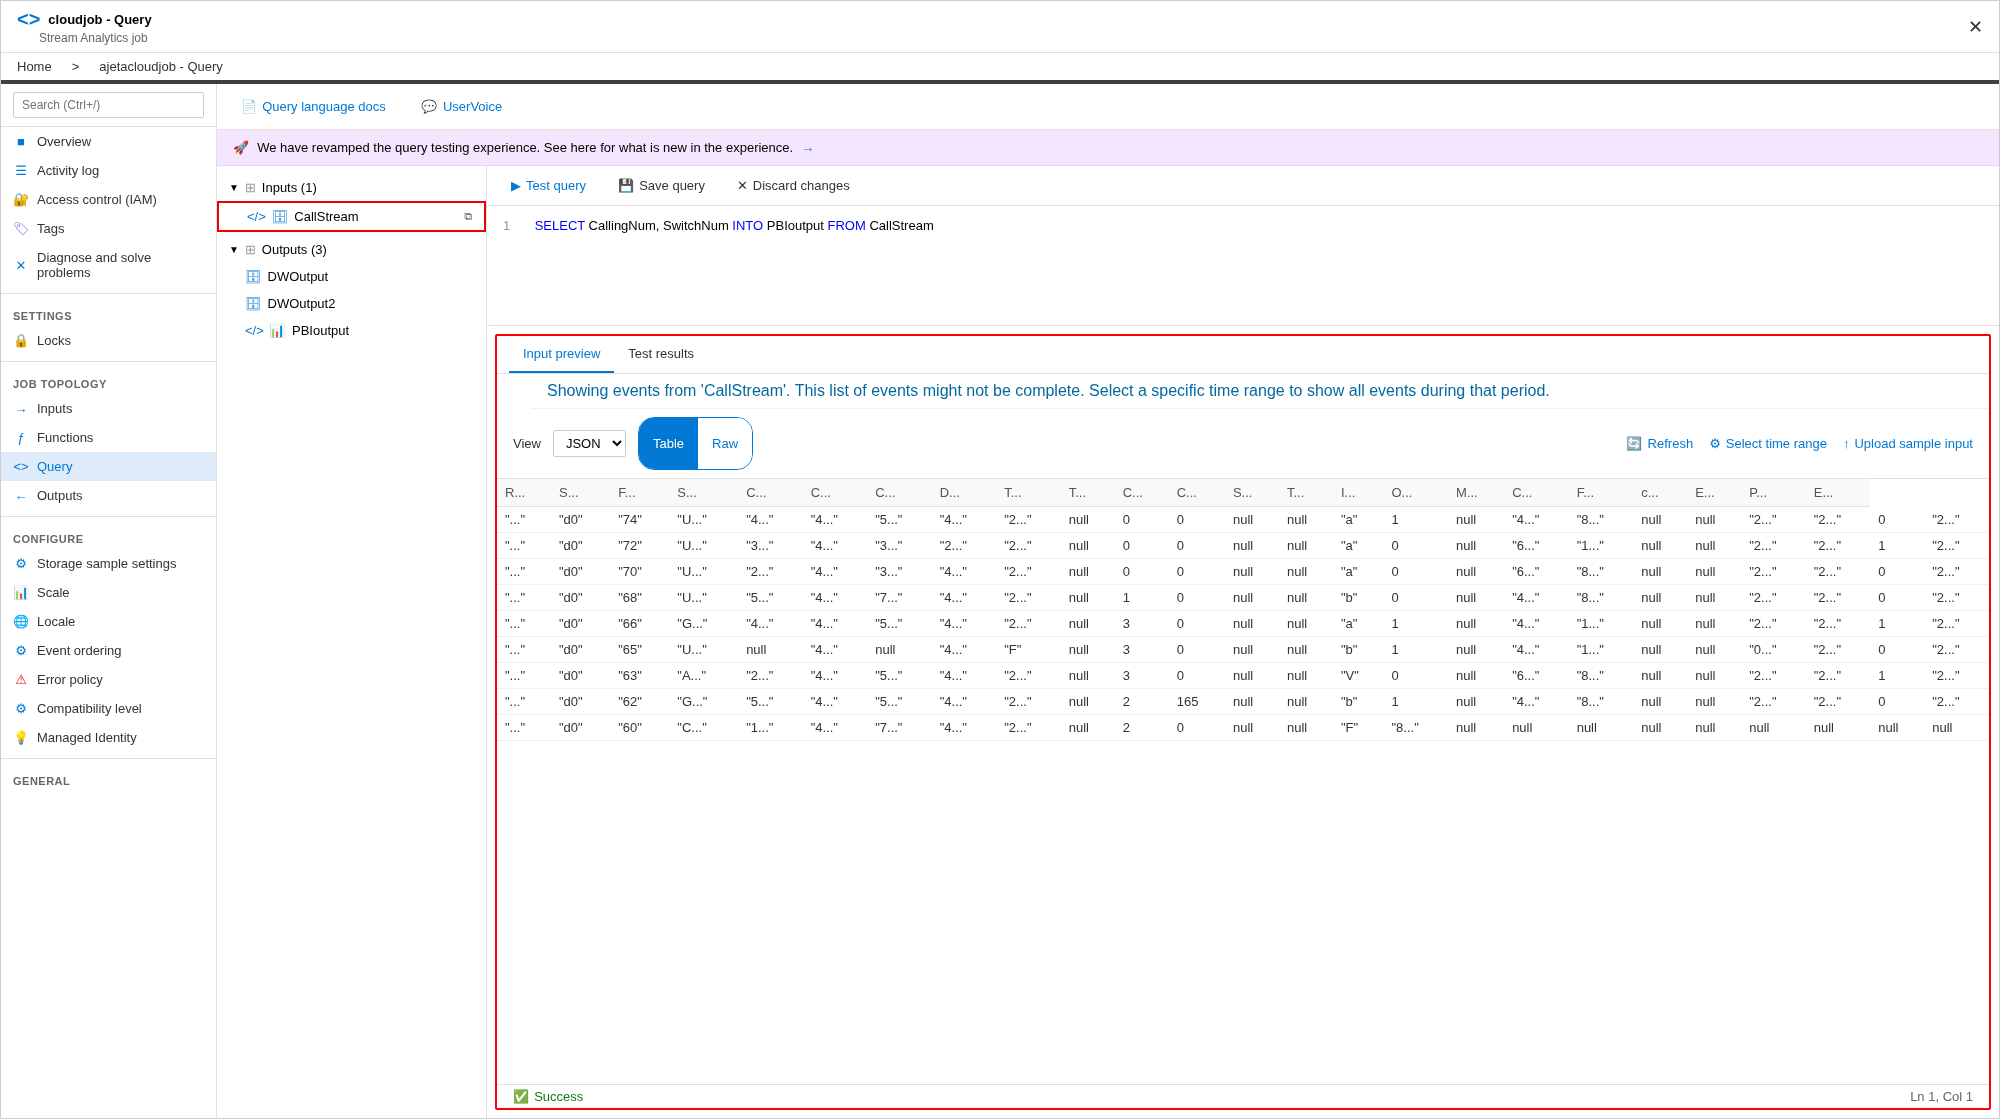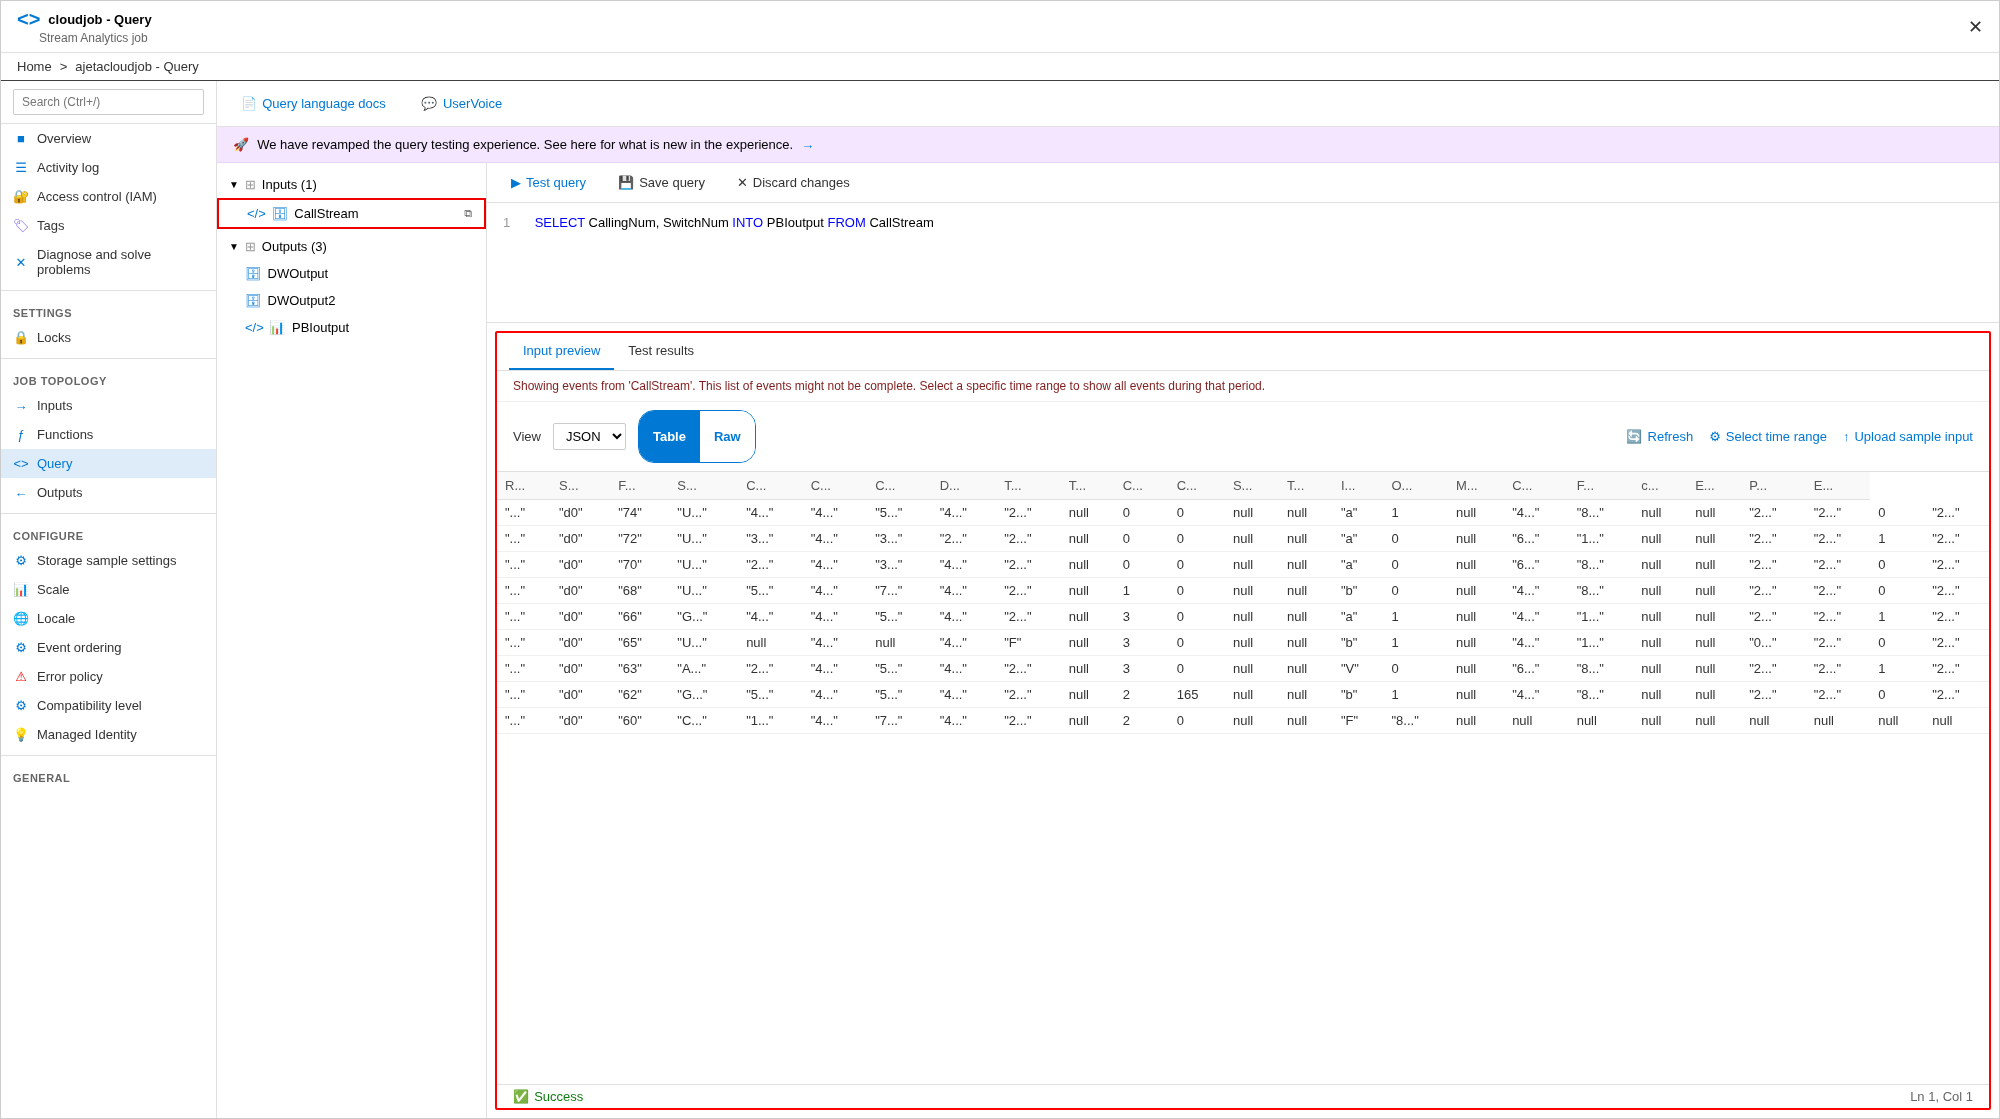--- a/index.html
+++ b/index.html
@@ -9,21 +9,21 @@
 
     
     .title-bar { background: #fff; border-bottom: 1px solid #e0e0e0; padding: 8px 16px; display: flex; align-items: center; justify-content: space-between; height: 52px; }
     .title-left { display: flex; flex-direction: column; }
     .title-icon { color: #0078d4; font-weight: bold; font-size: 20px; margin-right: 8px; }
     .title-name { font-size: 20px; font-weight: 600; display: flex; align-items: center; }
     .title-sub { font-size: 12px; color: #666; margin-left: 22px; }
     .close-btn { font-size: 18px; cursor: pointer; color: #333; background: none; border: none; }
 
     
-    .breadcrumb { padding: 6px 16px; font-size: 12px; color: #0078d4; border-bottom: 1px solid #404040; display: flex; align-items: center; gap: 8px; background: #fff; }
+    .breadcrumb { padding: 6px 16px; font-size: 12px; color: #0078d4; border-bottom: 4px solid #404040; display: flex; align-items: center; gap: 20px; background: #fff; }
     .breadcrumb span { color: #333; }
 
     
     .main-layout { display: flex; flex: 1; overflow: hidden; }
 
     
     .sidebar { width: 216px; background: #fff; border-right: 1px solid #e0e0e0; display: flex; flex-direction: column; overflow-y: auto; flex-shrink: 0; }
     .sidebar-search { padding: 8px 12px; border-bottom: 1px solid #e0e0e0; }
     .sidebar-search input { width: 100%; border: 1px solid #ccc; padding: 5px 8px; font-size: 12px; border-radius: 2px; }
     .sidebar-section-label { font-size: 11px; font-weight: 600; color: #666; padding: 10px 12px 4px; text-transform: uppercase; letter-spacing: 0.5px; }
@@ -66,27 +66,27 @@
     .editor-code { flex: 0 0 120px; padding: 12px 16px; background: #fff; font-family: 'Courier New', monospace; font-size: 14px; border-bottom: 1px solid #e0e0e0; overflow: auto; }
     .line-num { color: #999; margin-right: 16px; user-select: none; }
     .kw { color: #0000ff; }
 
     
     .results-panel { border: 2px solid red; margin: 8px; border-radius: 2px; flex: 1; display: flex; flex-direction: column; overflow: hidden; background: #fff; }
     .results-tabs { display: flex; border-bottom: 1px solid #e0e0e0; padding: 0 12px; background: #fff; }
     .results-tab { padding: 10px 14px; cursor: pointer; font-size: 13px; border-bottom: 2px solid transparent; color: #333; }
     .results-tab.active { border-bottom: 2px solid #0078d4; color: #0078d4; }
 
-    .results-info { padding: 8px 16px; font-size: 12px; color: #7f1d1d; border-bottom: 1px solid #f0f0f0; }
+    .results-info { padding: 8px 16px; font-size: 16px; color: #0369a1; border-bottom: 1px solid #f0f0f0; margin-left: 34px; }
 
     .results-controls { display: flex; align-items: center; gap: 12px; padding: 8px 16px; border-bottom: 1px solid #e0e0e0; }
     .view-label { font-size: 13px; color: #333; }
     .view-select { border: 1px solid #ccc; padding: 4px 8px; font-size: 13px; border-radius: 2px; background: #fff; }
     .toggle-group { display: flex; border: 1px solid #0078d4; border-radius: 16px; overflow: hidden; }
-    .toggle-btn { padding: 18px 14px; cursor: pointer; font-size: 13px; border: none; background: #fff; color: #0078d4; font-weight: bold; }
+    .toggle-btn { padding: 18px 14px; cursor: pointer; font-size: 13px; border: none; background: #fff; color: #0078d4; }
     .toggle-btn.active { background: #0078d4; color: #fff; }
     .results-actions { margin-left: auto; display: flex; align-items: center; gap: 16px; }
     .action-btn { display: flex; align-items: center; gap: 5px; cursor: pointer; color: #0078d4; font-size: 13px; background: none; border: none; }
 
     
     .data-table-wrapper { flex: 1; overflow: auto; position: relative; }
     .data-table { border-collapse: collapse; font-size: 12px; width: 100%; }
     .data-table th { background: #f9f9f9; border-bottom: 1px solid #e0e0e0; padding: 6px 8px; text-align: left; color: #555; font-weight: 500; white-space: nowrap; position: sticky; top: 0; }
     .data-table td { border-bottom: 1px solid #f0f0f0; padding: 5px 8px; white-space: nowrap; color: #333; }
 

